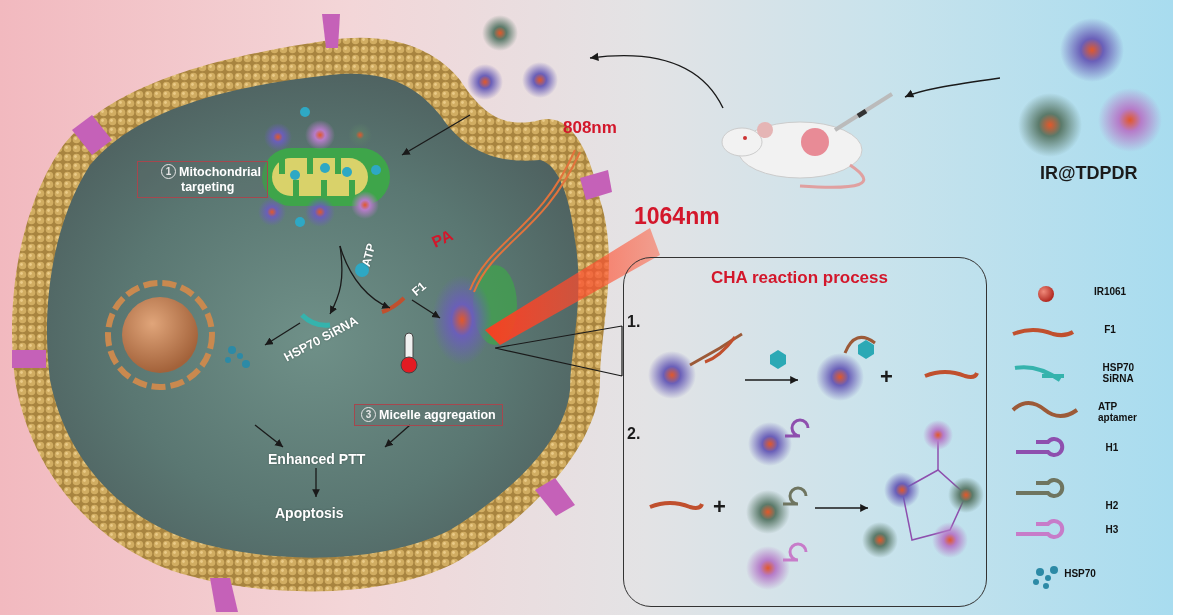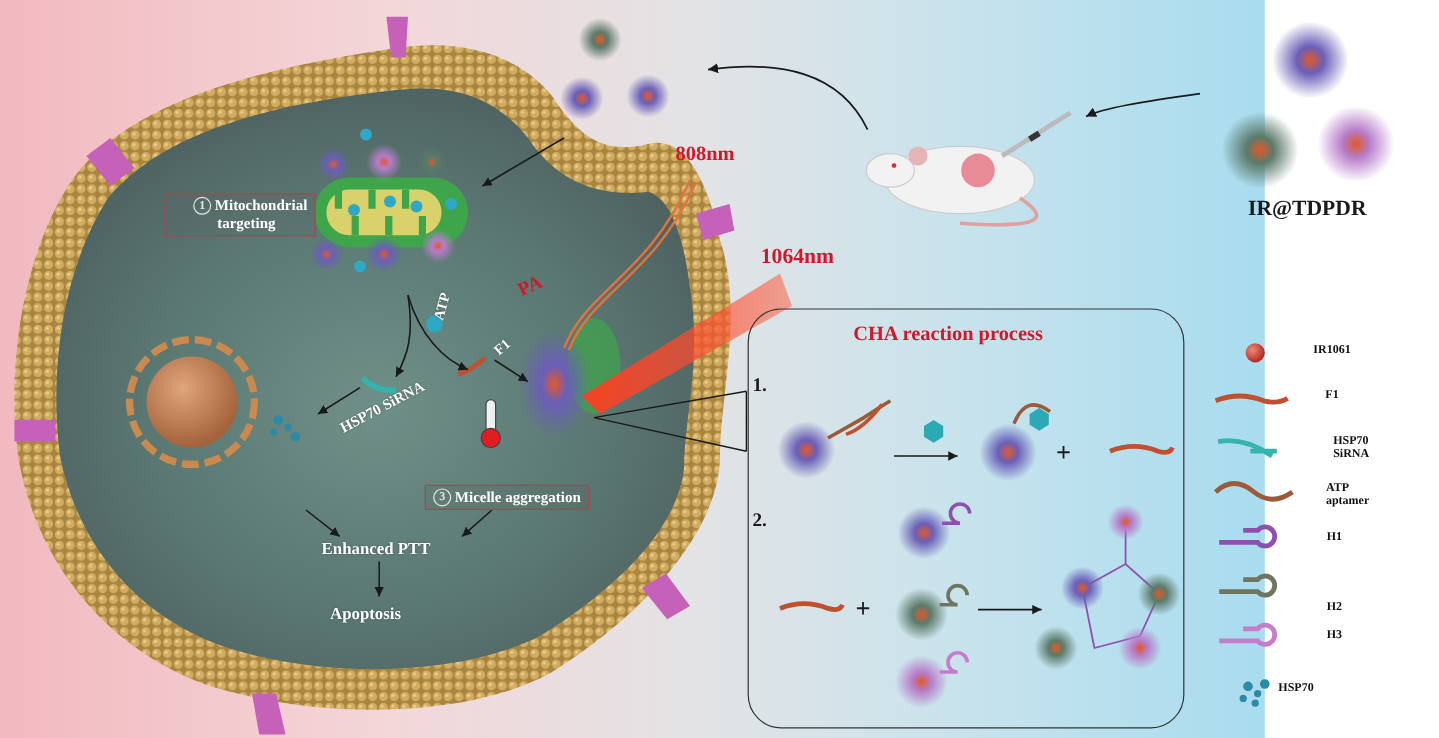--- a/index.html
+++ b/index.html
@@ -1,18 +1,18 @@
 <!DOCTYPE html>
 <html><head>
 <meta charset="utf-8">
 <style>
   html,body{margin:0;padding:0;}
   body{width:1199px;height:615px;overflow:hidden;font-family:"Liberation Sans",sans-serif;}
-  #stage{position:relative;width:1054px;height:615px;
-    background:linear-gradient(90deg,#f2b9bf 0%,#f3d6d8 30%,#e3e3e5 55%,#c9e3ec 75%,#a8dcef 100%);font-family:Liberation Serif, serif;}
+  #stage{position:relative;width:1173px;height:615px;
+    background:linear-gradient(90deg,#f2b9bf 0%,#f3d6d8 30%,#e3e3e5 55%,#c9e3ec 75%,#a8dcef 100%);}
   svg{position:absolute;left:0;top:0;}
   .lbl{position:absolute;font-weight:bold;white-space:nowrap;}
   .white{color:#ffffff;text-shadow:0 0 2px rgba(0,0,0,.35);}
   .red{color:#d3172b;}
   .dark{color:#1b1b1b;}
   .step-box{position:absolute;border:1.5px solid #a5474e;color:#fff;font-weight:bold;font-size:12.5px;
     line-height:15px;padding:2px 6px;background:rgba(90,100,100,.25);}
   .step-box .num{display:inline-block;width:13px;height:13px;border:1.3px solid #e6e6e6;border-radius:50%;
     font-size:10px;line-height:13px;text-align:center;margin-right:3px;color:#e6e6e6;vertical-align:1px;}
   .legend-label{position:absolute;font-weight:bold;font-size:10px;color:#111;}
@@ -225,21 +225,21 @@
       <circle cx="1040" cy="572" r="4"></circle>
           <circle cx="1048" cy="578" r="3"></circle>
           <circle cx="1036" cy="582" r="3"></circle>
           <circle cx="1054" cy="570" r="4"></circle>
           <circle cx="1046" cy="586" r="3"></circle>
     </g>
   </g>
 </svg>
 
 <div class="lbl red" style="left:563px;top:118px;font-size:17px;">808nm</div>
-<div class="lbl red" style="left:634px;top:203px;font-size:18px;">1064nm</div>
+<div class="lbl red" style="left:634px;top:203px;font-size:23px;">1064nm</div>
 <div class="lbl red" style="left:432px;top:230px;font-size:16px;transform:rotate(-25deg);">PA</div>
 <div class="lbl dark" style="left:1040px;top:163px;font-size:18px;">IR@TDPDR</div>
 
 <div class="step-box" style="left:137px;top:161px;padding-left:23px;">
   <span class="num">1</span><span>Mitochondrial</span><br>
   <span style="margin-left:20px">targeting</span>
 </div>
 <div class="step-box" style="left:354px;top:404px;">
   <span class="num">3</span><span>Micelle aggregation</span>
 </div>

